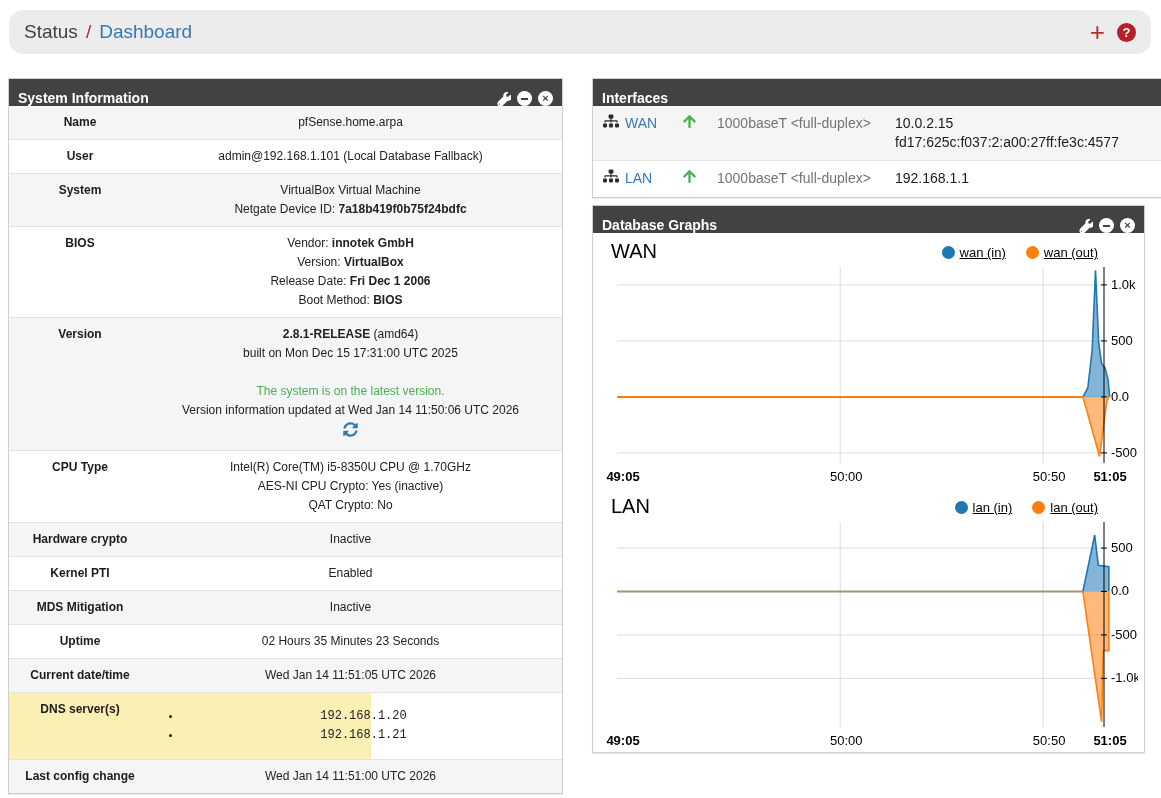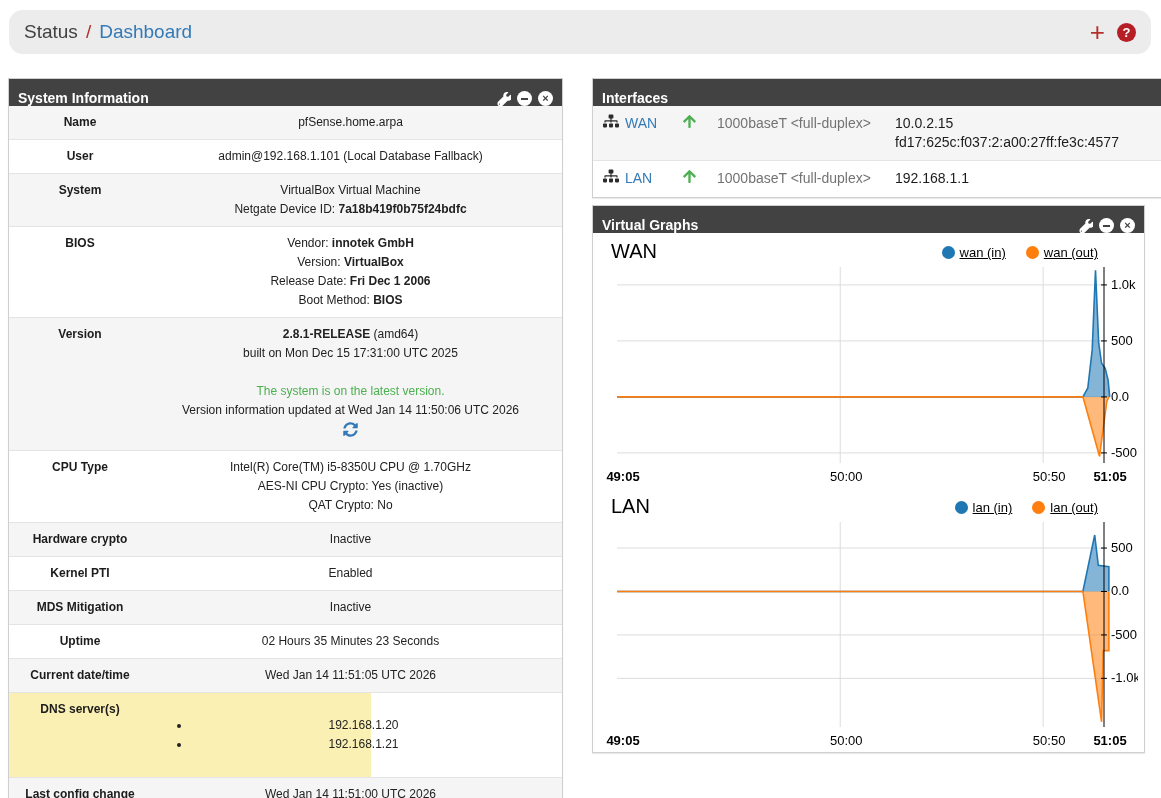--- a/index.html
+++ b/index.html
@@ -46,21 +46,21 @@
 
   
   .si-row { display:flex; border-top:1px solid #e4e4e4; padding:7px 10px; font-size:12px; line-height:19px;text-align:center; }
   .si-row:first-child { border-top:none; }
   .si-row:nth-child(odd) { background:#f5f5f5; }
   .si-label { width:130px; flex:0 0 130px; font-weight:bold; color:#1c1c1c; padding-right:8px; }
   .si-value { flex:1; color:#222; }
   .si-row.hl { background:linear-gradient(90deg,#fbf0b4 0,#fbf0b4 362px,#fff 362px); }
   .si-green { color:#4caf50; }
   .si-b { font-weight:bold; }
-  .si-value ul { margin:16px; padding:0 0 0 26px; }
+  .si-value ul { margin:7px; padding:0 0 0 26px;font-family:Liberation Mono, monospace; }
   .si-value li { margin:0; }
   .refresh-link { color:#337ab7; cursor:pointer; display:inline-block; margin-top:2px; }
 
   
   .if-row { display:flex; align-items:flex-start; border-top:1px solid #e4e4e4; padding:8px 10px; font-size:14px; line-height:19px; }
   .if-row:first-child { border-top:none; }
   .if-row:nth-child(odd) { background:#f5f5f5; }
   .if-name { width:80px; flex:0 0 80px; display:flex; align-items:center; gap:6px; }
   .if-name a { color:#337ab7; text-decoration:none; cursor:pointer; }
   .if-arrow { width:34px; flex:0 0 34px; }
@@ -245,21 +245,21 @@
         <div class="if-speed">1000baseT &lt;full-duplex&gt;</div>
         <div class="if-addrs">
           <div>192.168.1.1</div>
         </div>
       </div>
     </div>
 </div>
 
 <div class="panel" id="panel-traffic">
   <div class="panel-header">
-    <span>Virtual Graphs</span>
+    <span>Database Graphs</span>
     <span class="ph-icons">
       <span>
           <svg width="14" height="14" viewBox="0 0 512 512">
             <path fill="#fff" d="M507.73 109.1c-2.24-9.03-13.54-12.09-20.12-5.51l-74.36 74.36-67.88-11.31-11.31-67.88 74.36-74.36c6.62-6.62 3.43-17.9-5.66-20.16-47.38-11.74-99.55-.91-136.58 36.12-33.12 33.12-43.54 79.74-32.41 121.78l-186.9 186.91c-42.8 42.8-42.8 112.18 0 154.98 42.8 42.8 112.18 42.8 154.98 0l186.9-186.9c42.04 11.13 88.66.71 121.78-32.41 37.03-37.03 47.86-89.2 37.38-136.58zM88 464c-13.25 0-24-10.75-24-24 0-13.25 10.75-24 24-24s24 10.75 24 24c0 13.25-10.75 24-24 24z"></path>
           </svg>
         </span>
       <span class="circle-icon minus"></span>
       <span class="circle-icon">×</span>
     </span>
   </div>

